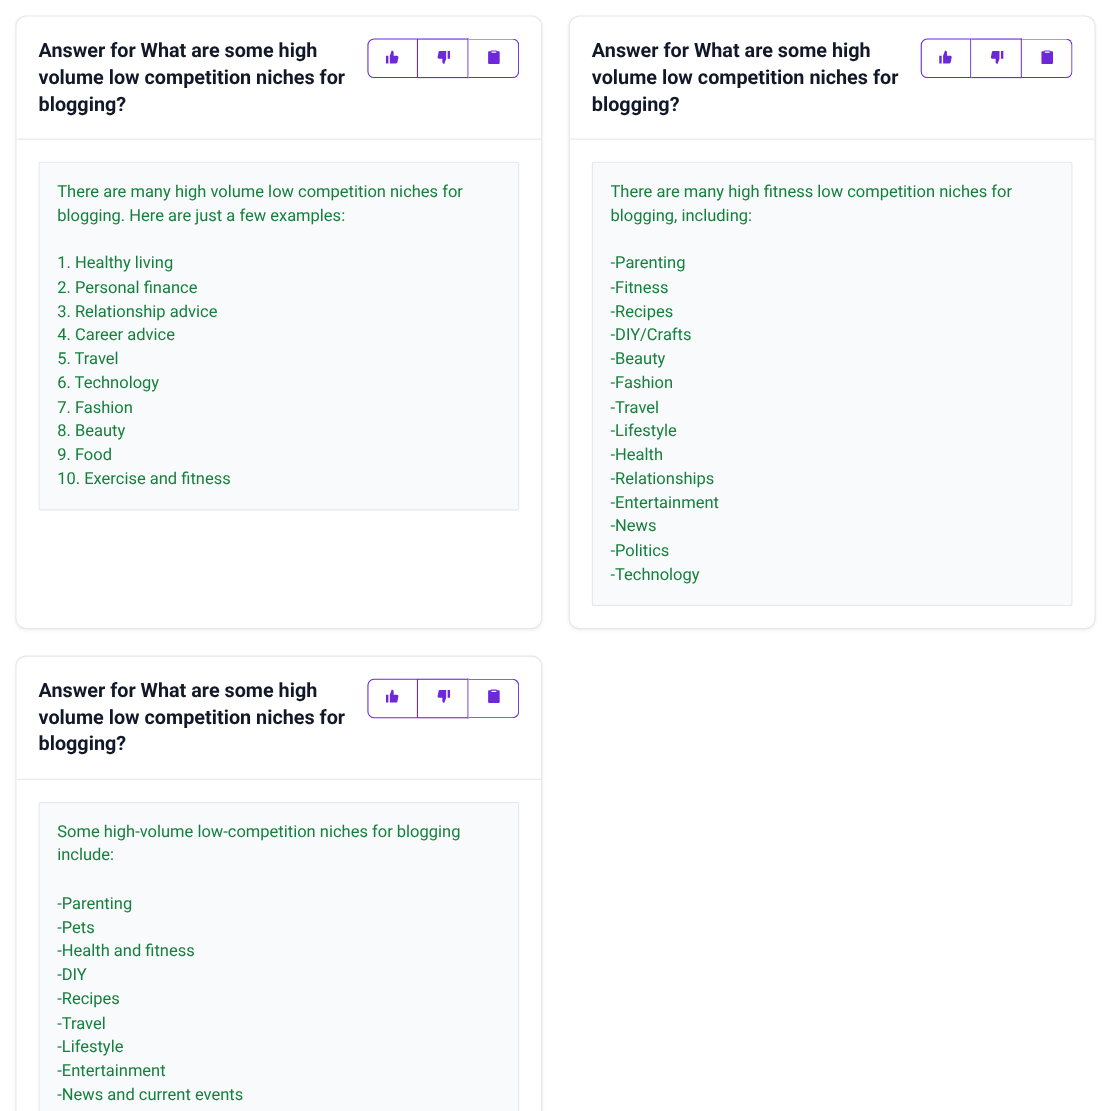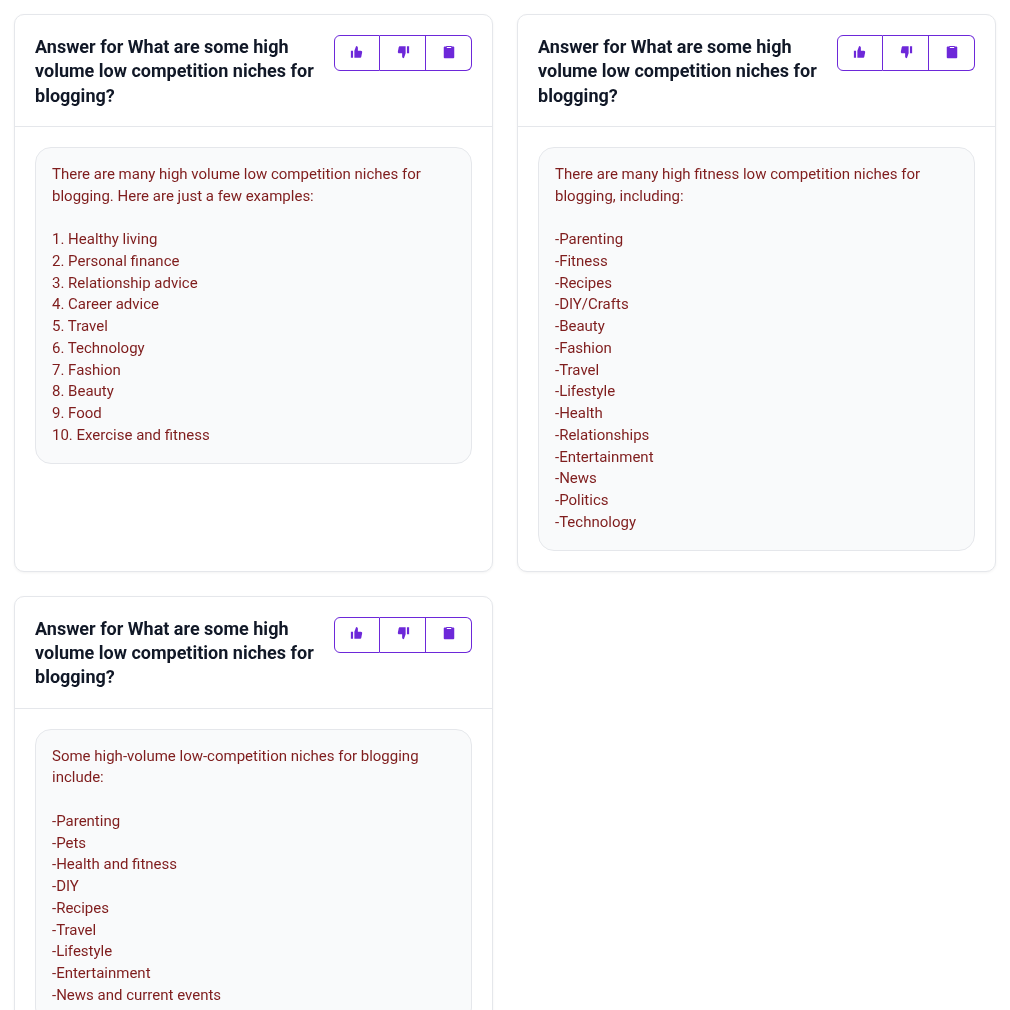--- a/index.html
+++ b/index.html
@@ -70,25 +70,25 @@
       width: 14px;
       height: 14px;
       fill: currentColor;
     }
     .card-body {
       padding: 20px;
     }
     .content-box {
       background: #f9fafb;
       border: 1px solid #e5e7eb;
-      border-radius: 16px;
+      border-radius: 2px;
       padding: 16px;
       font-size: 15px;
       line-height: 1.45;
-      color: #7f1d1d;
+      color: #15803d;
       white-space: pre-line;
     }
   </style>
 </head>
 <body>
 
 <div class="grid">
 
   <div class="card">
     <div class="card-header">

